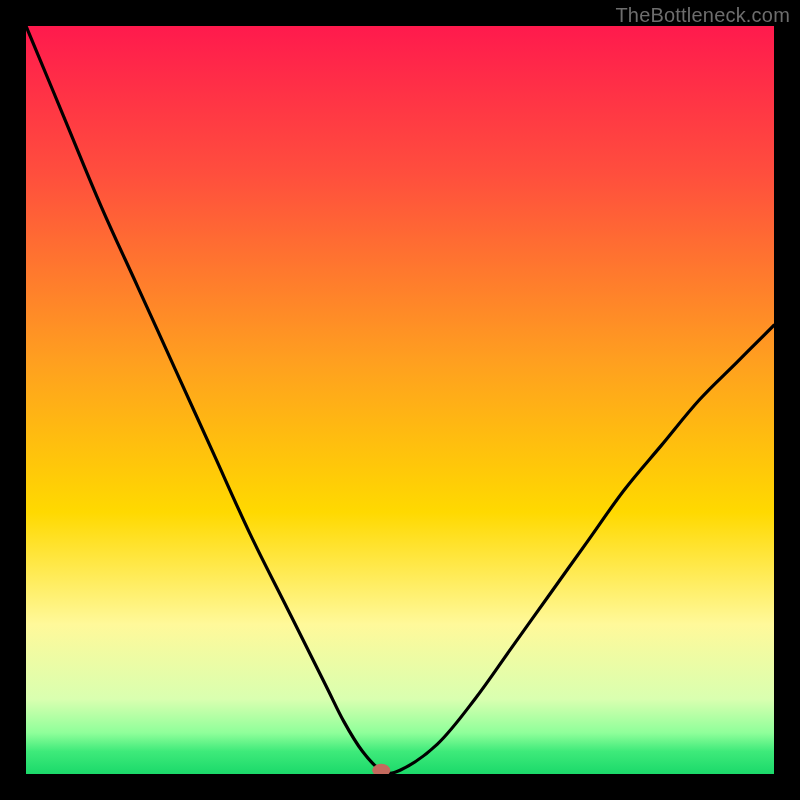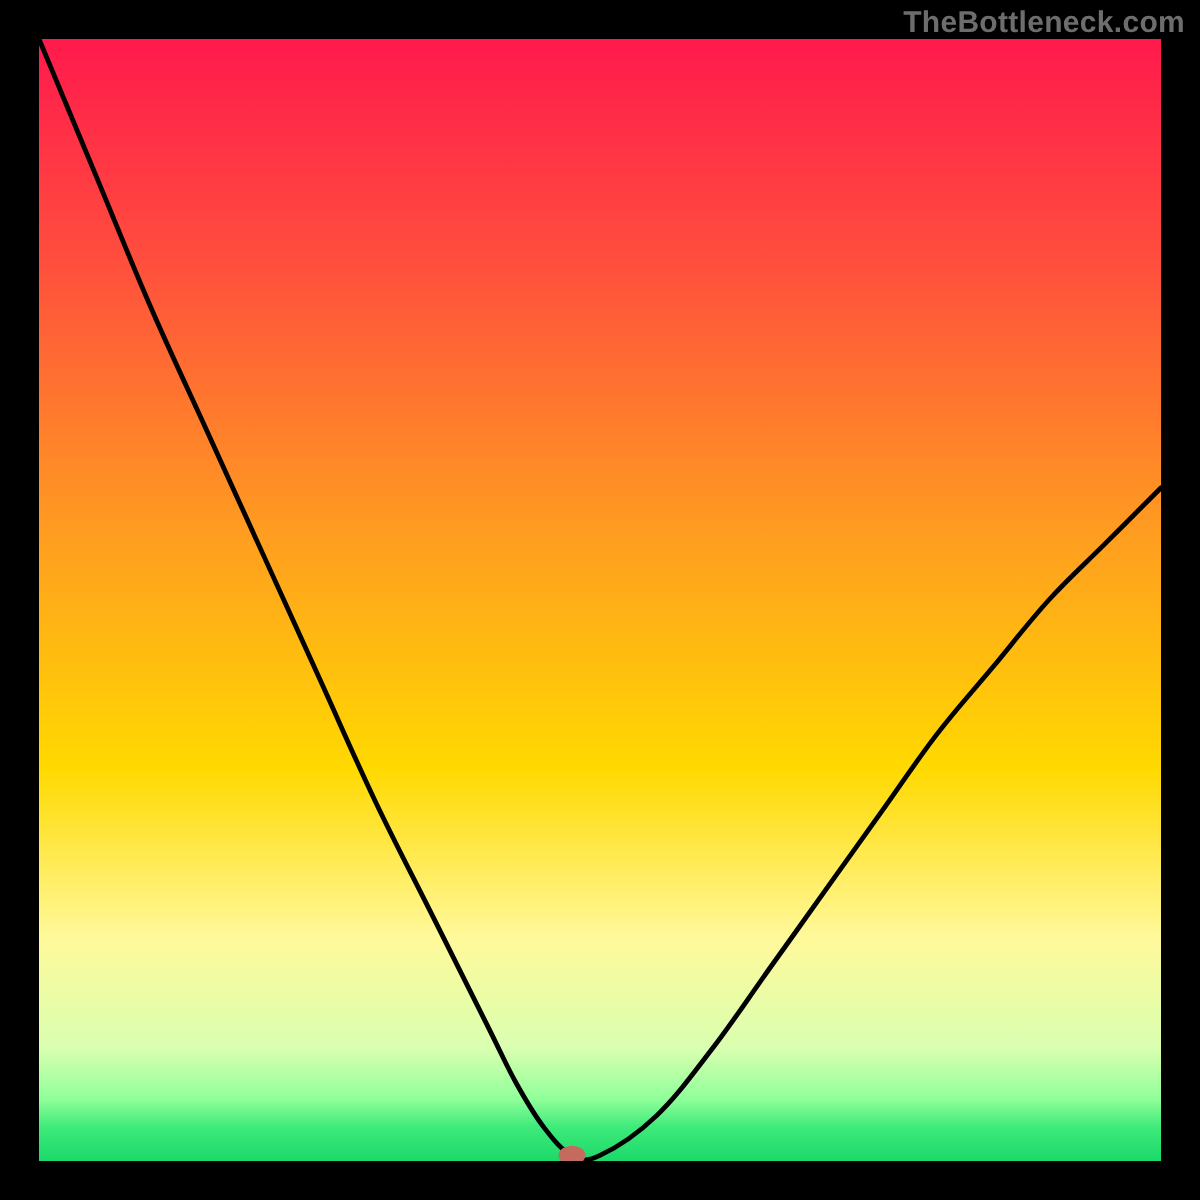--- a/index.html
+++ b/index.html
@@ -17,21 +17,21 @@
     top: 26px;
     width: 748px;
     height: 748px;
     background: #000;
   }
   .watermark {
     position: absolute;
     top: 4px;
     right: 10px;
     font-size: 20px;
-    font-weight: 700;
+    font-weight: 400;
     color: #6d6d6d;
     letter-spacing: 0.2px;
     user-select: none;
   }
   svg {
     display: block;
   }
 </style>
 </head>
 <body>

